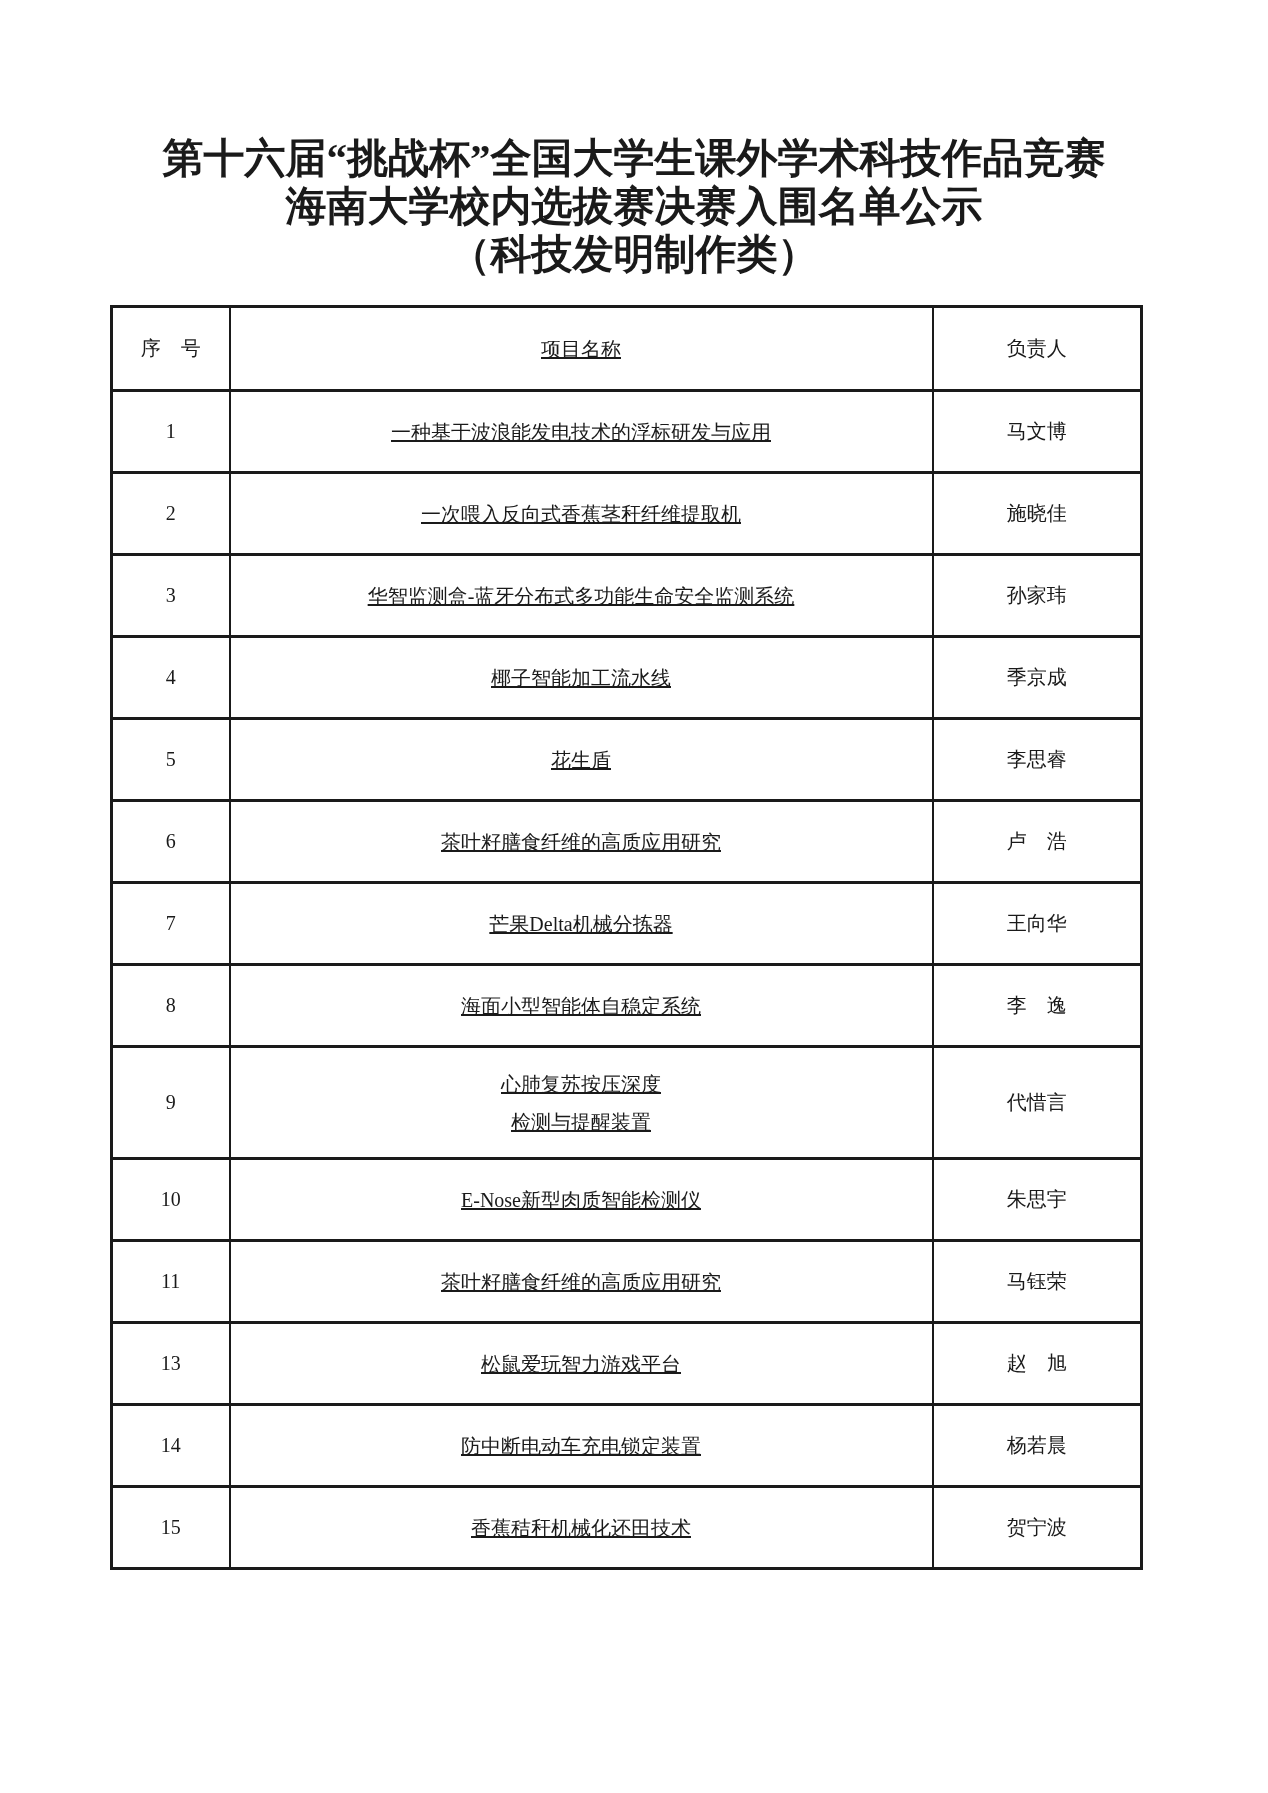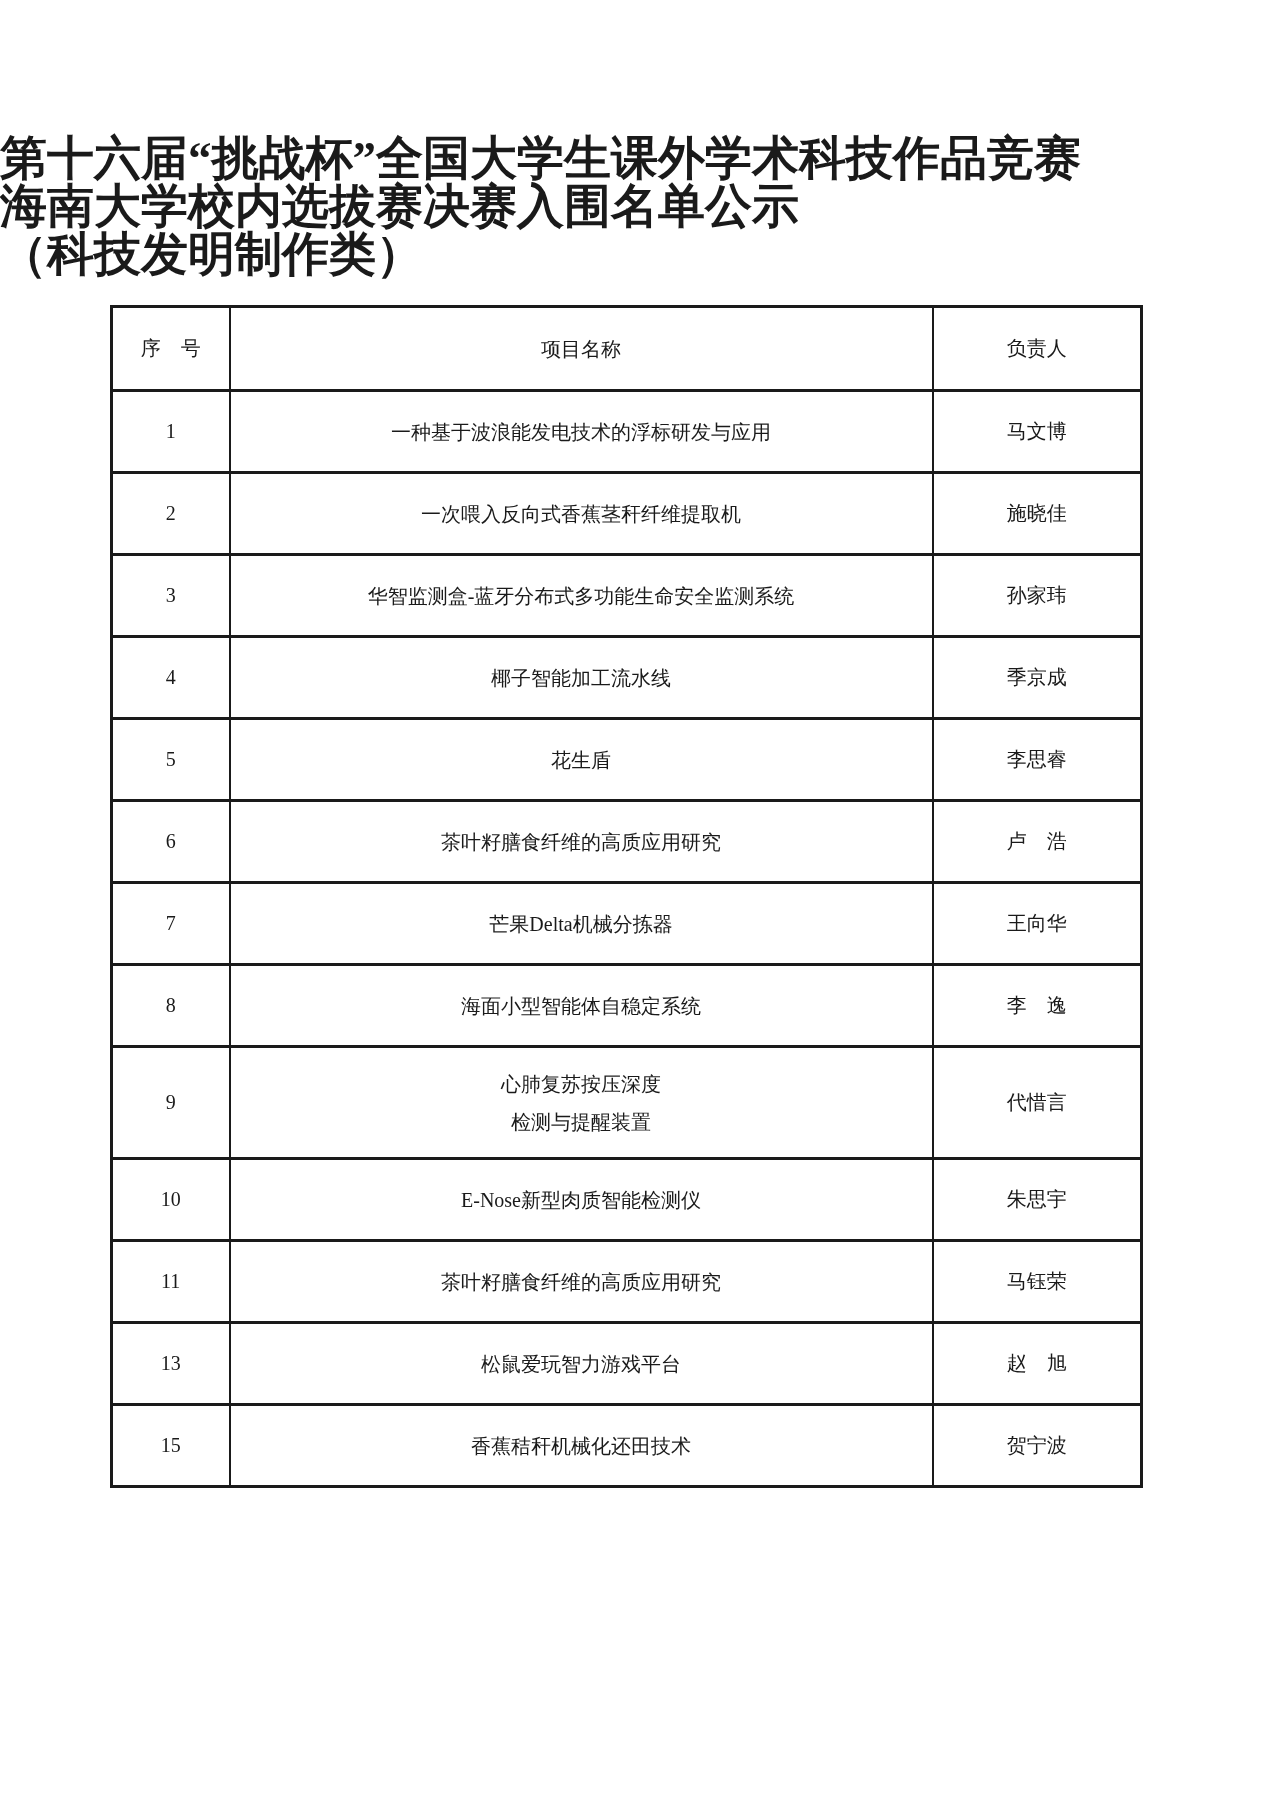--- a/index.html
+++ b/index.html
@@ -12,21 +12,22 @@
     height: 1793px;
     font-family: "Liberation Serif", "DejaVu Serif", serif;
     color: #1a1a1a;
     overflow: hidden;
   }
   .page {
     padding-top: 134px;
   }
   .doc-title {
     width: 1268px;
-    font-size: 47px;
+    text-align: center;
+    font-size: 41px;
     font-weight: bold;
     line-height: 48px;
     letter-spacing: 0px;
     color: #1a1a1a;
   }
   table.roster {
     border-collapse: collapse;
     table-layout: fixed;
     margin-left: 110px;
     margin-top: 27px;
@@ -47,20 +48,21 @@
     font-weight: normal;
     padding: 0;
     color: #1a1a1a;
   }
   tr.header-row { height: 84px; }
   tr.data-row   { height: 82px; }
   tr.data-row.tall { height: 112px; }
   td.project, th.project {
     white-space: pre-line;
     line-height: 38px;
+    text-decoration: underline;
   }
 </style>
 </head>
 <body>
 
 <div class="page">
 
   <div class="doc-title">
     <div>第十六届“挑战杯”全国大学生课外学术科技作品竞赛</div>
     <div>海南大学校内选拔赛决赛入围名单公示</div>
@@ -134,20 +136,25 @@
       <td>11</td>
       <td class="project">茶叶籽膳食纤维的高质应用研究</td>
       <td>马钰荣</td>
     </tr>
     <tr class="data-row">
       <td>13</td>
       <td class="project">松鼠爱玩智力游戏平台</td>
       <td>赵　旭</td>
     </tr>
     <tr class="data-row">
+      <td>14</td>
+      <td class="project">防中断电动车充电锁定装置</td>
+      <td>杨若晨</td>
+    </tr>
+    <tr class="data-row">
       <td>15</td>
       <td class="project">香蕉秸秆机械化还田技术</td>
       <td>贺宁波</td>
     </tr>
   </tbody>
     </table>
 
 </div>
 
 </body></html>

